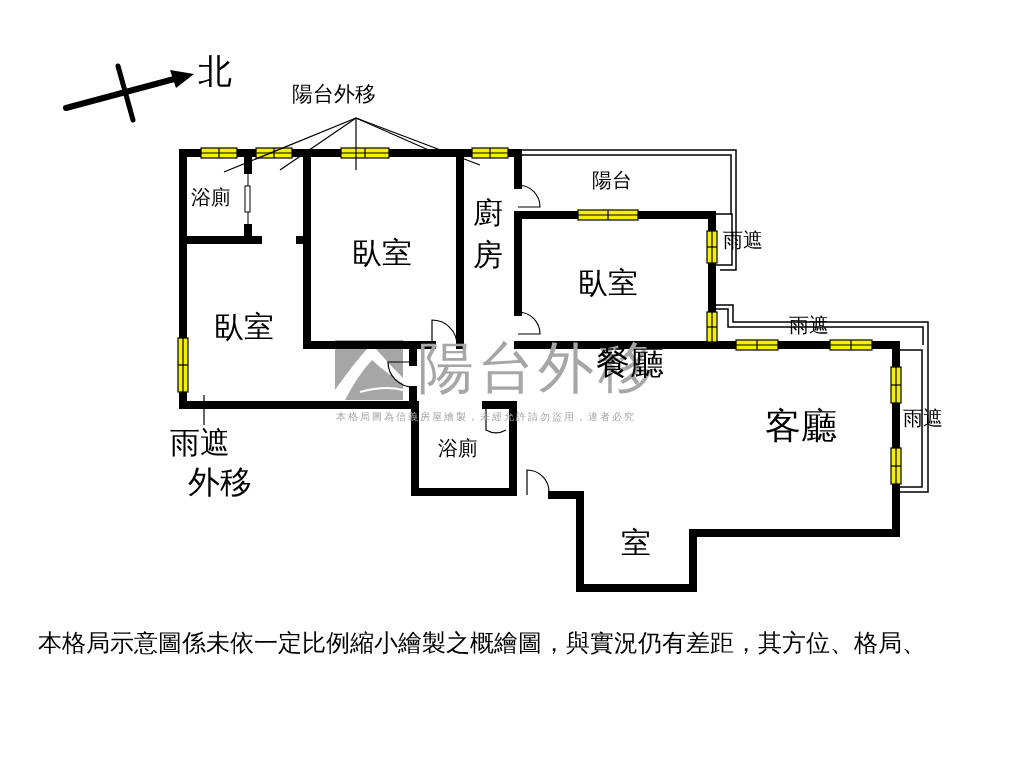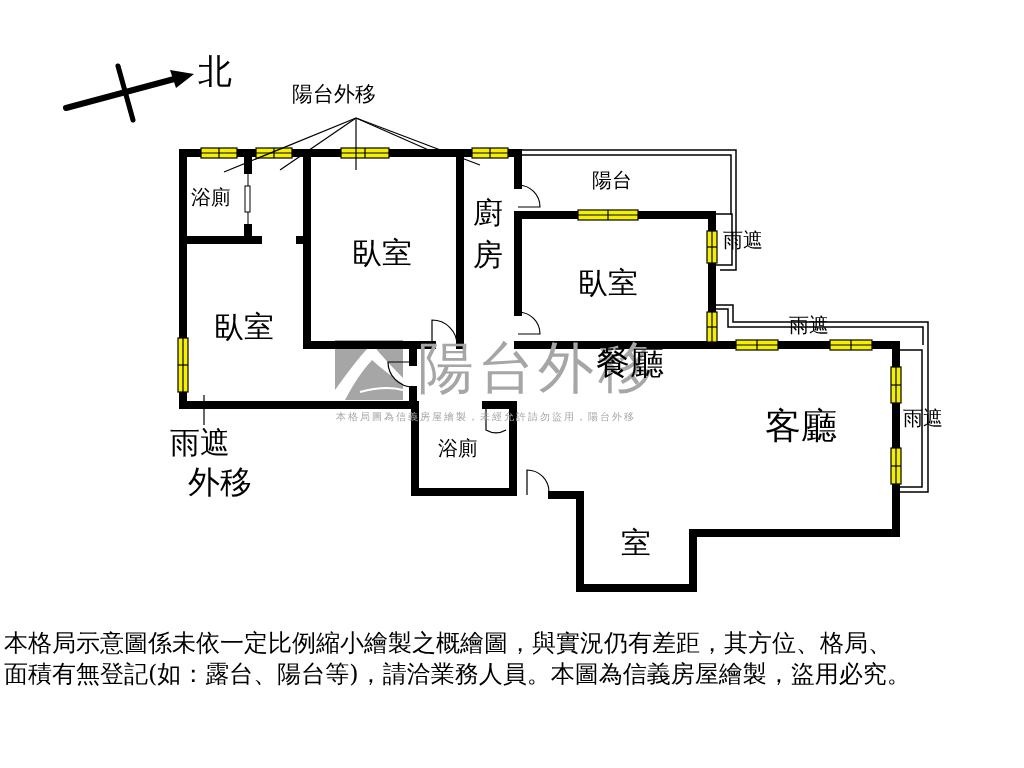--- a/index.html
+++ b/index.html
@@ -2,21 +2,21 @@
 <html><head>
 <meta charset="utf-8">
 <style>
   html, body { margin: 0; padding: 0; background: #ffffff; }
   body { width: 1024px; height: 768px; position: relative; overflow: hidden; font-family: "DejaVu Sans", "Liberation Sans", sans-serif; }
   #plan { position: absolute; left: 0; top: 0; width: 1024px; height: 768px; }
   .lbl { position: absolute; color: #000; white-space: nowrap; line-height: 1; font-family: "DejaVu Serif", "Liberation Serif", serif; }
   .wm-text { position: absolute; color: #a6a6a6; font-size: 56px; letter-spacing: 4px; line-height: 1; font-family: "DejaVu Sans", sans-serif; }
   .wm-small { position: absolute; color: #a6a6a6; font-size: 10px; letter-spacing: 2px; line-height: 1; font-family: "DejaVu Sans", sans-serif; }
   .disclaimer { position: absolute; left: 4px; top: 628px; width: 1020px; font-size: 24px; line-height: 31px; color: #000; font-family: "DejaVu Serif", "Liberation Serif", serif; }
-  .disclaimer div { white-space: nowrap; }
+  .disclaimer div { white-space: nowrap; margin-left: 34px; }
 </style>
 </head>
 <body>
 
 <svg id="plan" viewBox="0 0 1024 768" xmlns="http://www.w3.org/2000/svg">
 
   <g>
     <rect x="335" y="340" width="68" height="60" fill="#a6a6a6"></rect>
     <path d="M335 390 Q360 355 372 344 Q385 360 403 378 L403 384 Q385 372 372 360 Q358 375 345 400 L335 400 Z" fill="#ffffff"></path>
     <path d="M360 392 Q385 385 403 390" stroke="#ffffff" stroke-width="2" fill="none"></path>
@@ -141,21 +141,21 @@
     <line x1="356" y1="118" x2="224" y2="172"></line>
     <line x1="356" y1="118" x2="280" y2="170"></line>
     <line x1="356" y1="118" x2="356" y2="170"></line>
     <line x1="356" y1="118" x2="440" y2="155"></line>
     <line x1="356" y1="118" x2="480" y2="165"></line>
     <line x1="204" y1="395" x2="204" y2="425"></line>
   </g>
 </svg>
 
 <div class="wm-text" style="left:418px; top:340px;">陽台外移</div>
-<div class="wm-small" style="left:336px; top:412px;">本格局圖為信義房屋繪製，未經允許請勿盜用，陽台外移</div>
+<div class="wm-small" style="left:336px; top:412px;">本格局圖為信義房屋繪製，未經允許請勿盜用，違者必究</div>
 
 <div class="lbl" style="left:198px; top:54px; font-size:34px;">北</div>
 
 <div class="lbl" style="left:292px; top:84px; font-size:21px;">陽台外移</div>
 <div class="lbl" style="left:170px; top:428px; font-size:30px;">雨遮</div>
 <div class="lbl" style="left:188px; top:466px; font-size:32px;text-align:right;">外移</div>
 
 <div class="lbl" style="left:191px; top:187px; font-size:20px;">浴廁</div>
 <div class="lbl" style="left:352px; top:238px; font-size:30px;">臥室</div>
 <div class="lbl" style="left:473px; top:198px; font-size:30px;">廚</div>
@@ -166,14 +166,13 @@
 <div class="lbl" style="left:596px; top:345px; font-size:34px;">餐廳</div>
 <div class="lbl" style="left:765px; top:408px; font-size:36px;">客廳</div>
 <div class="lbl" style="left:438px; top:438px; font-size:20px;">浴廁</div>
 <div class="lbl" style="left:621px; top:528px; font-size:30px;">室</div>
 <div class="lbl" style="left:723px; top:230px; font-size:20px;">雨遮</div>
 <div class="lbl" style="left:789px; top:315px; font-size:20px;">雨遮</div>
 <div class="lbl" style="left:903px; top:408px; font-size:20px;">雨遮</div>
 
 <div class="disclaimer">
   <div>本格局示意圖係未依一定比例縮小繪製之概繪圖，與實況仍有差距，其方位、格局、</div>
-  <div>面積有無登記(如：露台、陽台等)，請洽業務人員。本圖為信義房屋繪製，盜用必究。</div>
 </div>
 
 </body></html>

